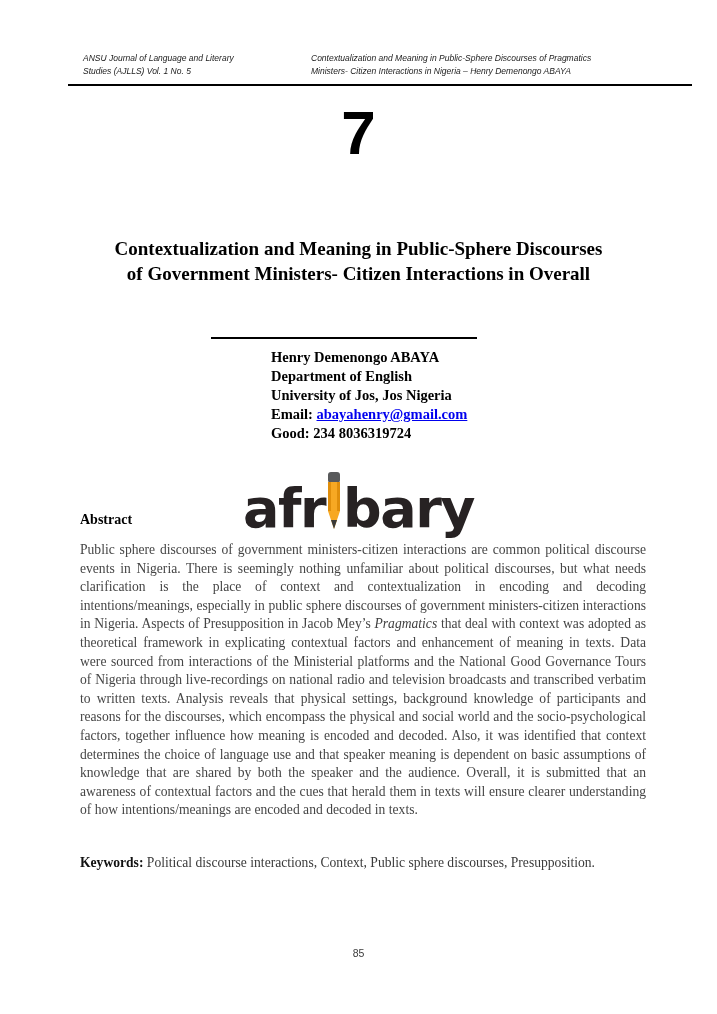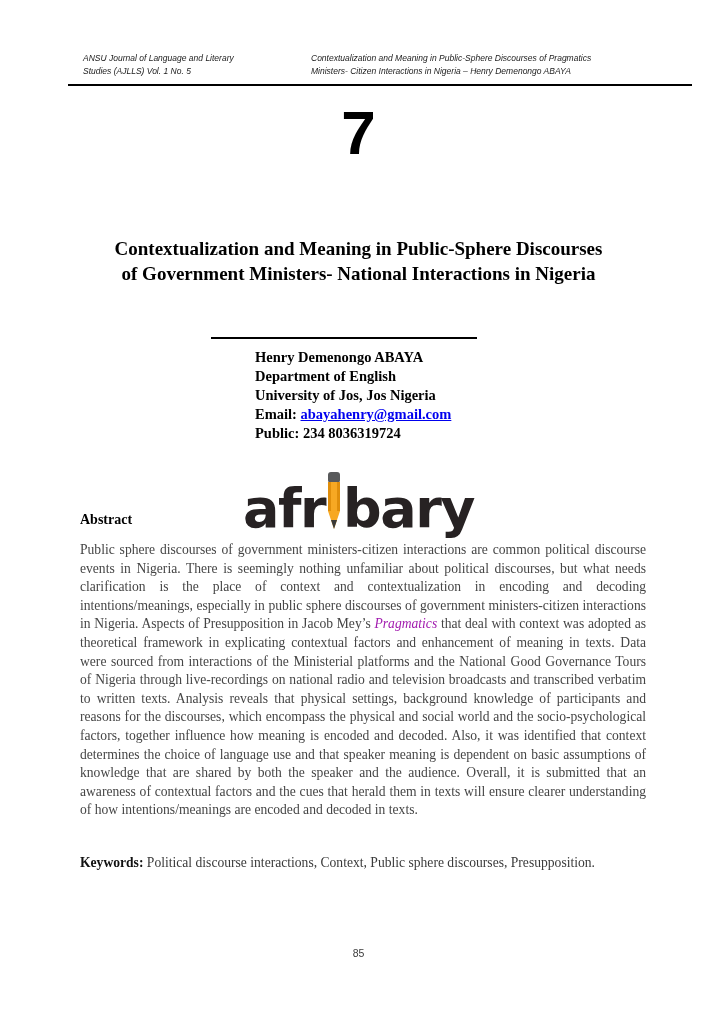--- a/index.html
+++ b/index.html
@@ -45,21 +45,21 @@
     position:absolute;top:236px;left:60px;right:60px;
     text-align:center;font-weight:bold;font-size:19px;line-height:25px;color:#000;
   }
   
   .author-block{
     position:absolute;top:337px;left:211px;width:266px;
     border-top:2px solid var(--rule-color);
     padding-top:9px;
   }
   .author-inner{
-    margin-left:44px;
+    margin-left:60px;
     font-weight:bold;font-size:14.5px;line-height:19px;color:#000;
     white-space:nowrap;
   }
   .email-link{color:var(--link-color);text-decoration:underline;}
   
   .logo{
     position:absolute;top:472px;left:0;right:0;
     display:flex;justify-content:center;align-items:flex-start;
     font-family:"DejaVu Sans", sans-serif;font-weight:bold;
     color:var(--logo-text);
@@ -68,21 +68,21 @@
   .pencil{display:inline-block;margin:0 2px;}
   
   .abstract-heading{
     position:absolute;top:512px;left:80px;
     font-weight:bold;font-size:14px;color:#000;text-align:right;
   }
   .abstract{
     position:absolute;top:541px;left:80px;width:566px;margin:0;
     text-align:justify;font-size:13.6px;line-height:18.6px;color:#454545;
   }
-  .abstract i{color:#a21caf;}
+  .abstract i{color:#404040;}
   .keywords{
     position:absolute;top:855px;left:80px;width:566px;margin:0;
     font-size:13.6px;color:#3a3a3a;
   }
   .keywords b{color:#111;}
   
   .page-number{
     position:absolute;top:947px;left:0;right:0;text-align:center;
     font-family:"Liberation Sans", sans-serif;font-size:10.5px;color:#3c3c3c;
   }
@@ -102,30 +102,30 @@
       <div>Ministers- Citizen Interactions in Nigeria – Henry Demenongo ABAYA</div>
     </div>
   </div>
 
   <div class="header-rule"></div>
 
   <div class="chapter-number">7</div>
 
   <div class="title">
     <div>Contextualization and Meaning in Public-Sphere Discourses</div>
-    <div>of Government Ministers- National Interactions in Nigeria</div>
+    <div>of Government Ministers- Citizen Interactions in Overall</div>
   </div>
 
   <div class="author-block">
     <div class="author-inner">
       <div>Henry Demenongo ABAYA</div>
       <div>Department of English</div>
       <div>University of Jos, Jos Nigeria</div>
       <div><span>Email: </span><a href="#" class="email-link">abayahenry@gmail.com</a></div>
-      <div><span>Public: </span><span>234 8036319724</span></div>
+      <div><span>Good: </span><span>234 8036319724</span></div>
     </div>
   </div>
 
   <div class="logo">
     <span class="logo-text">afr</span>
     <span class="pencil">
       <svg width="14" height="57" viewBox="0 0 14 57" aria-hidden="true">
         <rect x="1" y="0" width="12" height="11" rx="3" fill="var(--pencil-cap)"></rect>
         <rect x="1" y="10" width="12" height="29" fill="var(--pencil-body)"></rect>
         <rect x="1" y="10" width="3" height="29" fill="var(--pencil-shade)"></rect>

